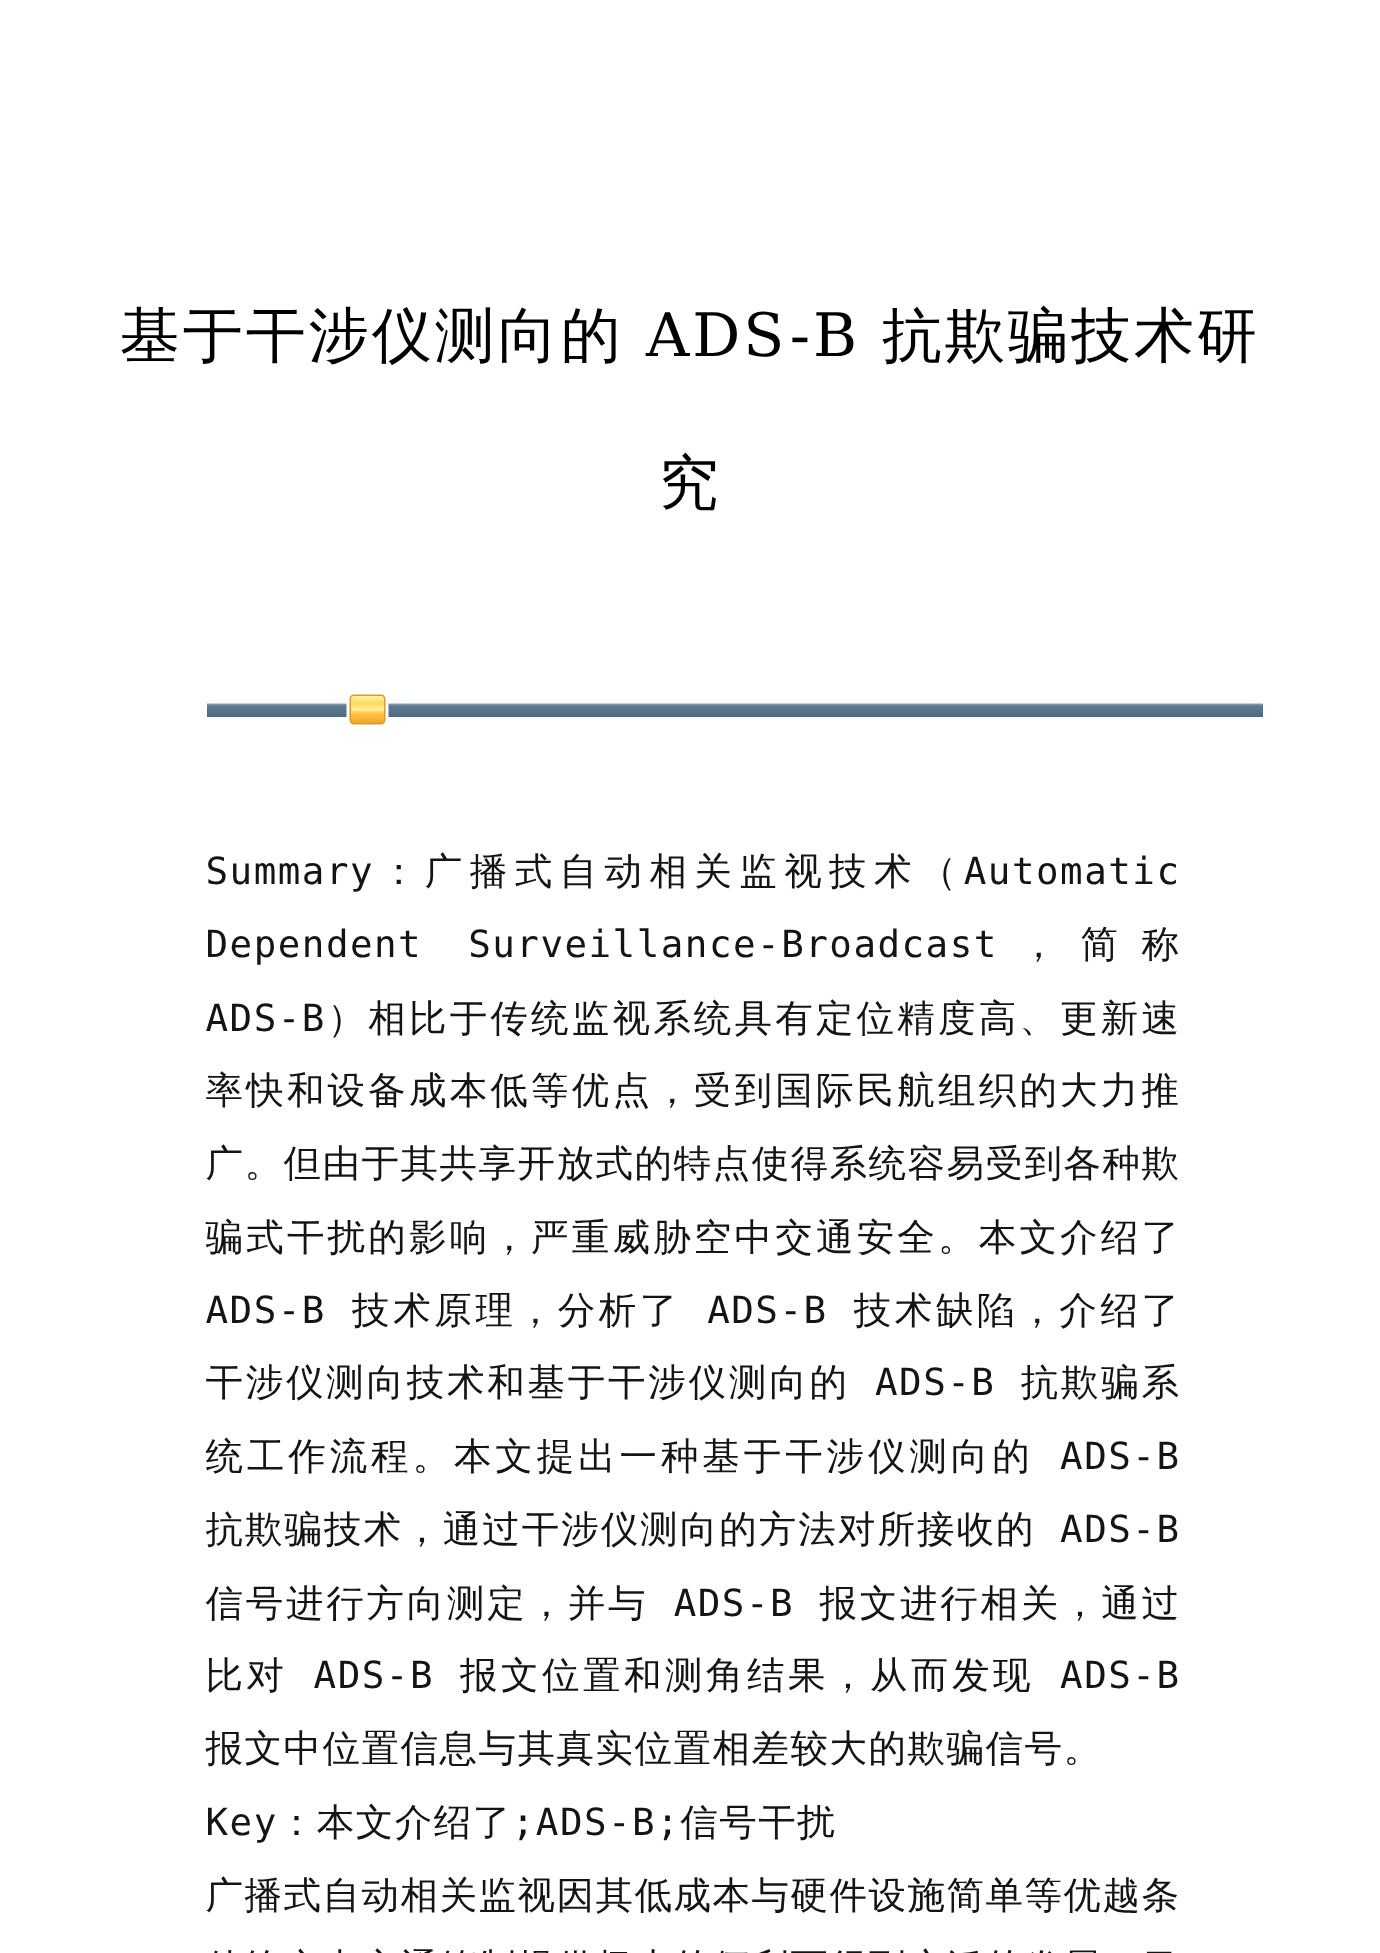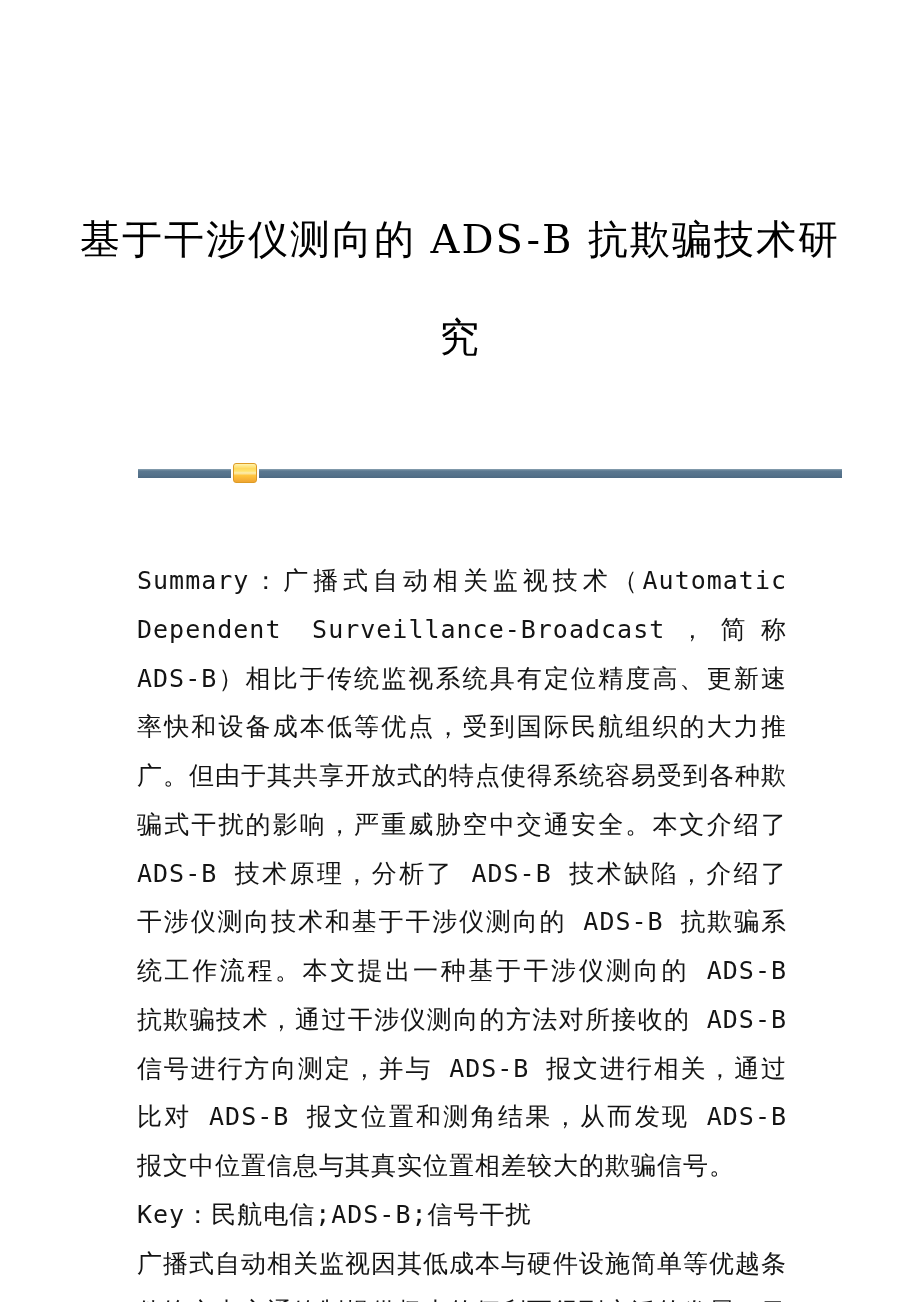--- a/index.html
+++ b/index.html
@@ -12,21 +12,21 @@
     width: 920px;
     height: 1302px;
     background: #ffffff;
     overflow: hidden;
     font-family: "DejaVu Sans Mono", "Liberation Mono", monospace;
     color: #111111;
   }
   
   .doc-title {
     position: absolute;
-    top: 190px;
+    top: 175px;
     left: 0;
     width: 920px;
     margin: 0;
     text-align: center;
     font-size: 40px;
     font-weight: 400;
     line-height: 98px;
     letter-spacing: 2px;
     color: #000000;
     font-family: "DejaVu Serif", "Liberation Serif", serif;
@@ -88,17 +88,17 @@
   </h1>
 
   <div class="divider">
     <span class="bar bar-left"></span>
     <span class="gold-icon"></span>
     <span class="bar bar-right"></span>
   </div>
 
   <div class="content">
     <p>Summary：广播式自动相关监视技术（Automatic Dependent Surveillance-Broadcast，简称 ADS-B）相比于传统监视系统具有定位精度高、更新速率快和设备成本低等优点，受到国际民航组织的大力推广。但由于其共享开放式的特点使得系统容易受到各种欺骗式干扰的影响，严重威胁空中交通安全。本文介绍了 ADS-B 技术原理，分析了 ADS-B 技术缺陷，介绍了干涉仪测向技术和基于干涉仪测向的 ADS-B 抗欺骗系统工作流程。本文提出一种基于干涉仪测向的 ADS-B 抗欺骗技术，通过干涉仪测向的方法对所接收的 ADS-B 信号进行方向测定，并与 ADS-B 报文进行相关，通过比对 ADS-B 报文位置和测角结果，从而发现 ADS-B 报文中位置信息与其真实位置相差较大的欺骗信号。</p>
-    <p>Key：民航电信;ADS-B;信号干扰</p>
+    <p>Key：本文介绍了;ADS-B;信号干扰</p>
     <p>广播式自动相关监视因其低成本与硬件设施简单等优越条件给空中交通管制提供极大的便利而得到广泛的发展，目前大部分的商用飞机都配备了 ADS-B 硬件。ADS-B 介绍了干涉仪测向技术和基于干涉仪测向的，通过结合全球定位系</p>
   </div>
 
 </div>
 
 </body></html>

